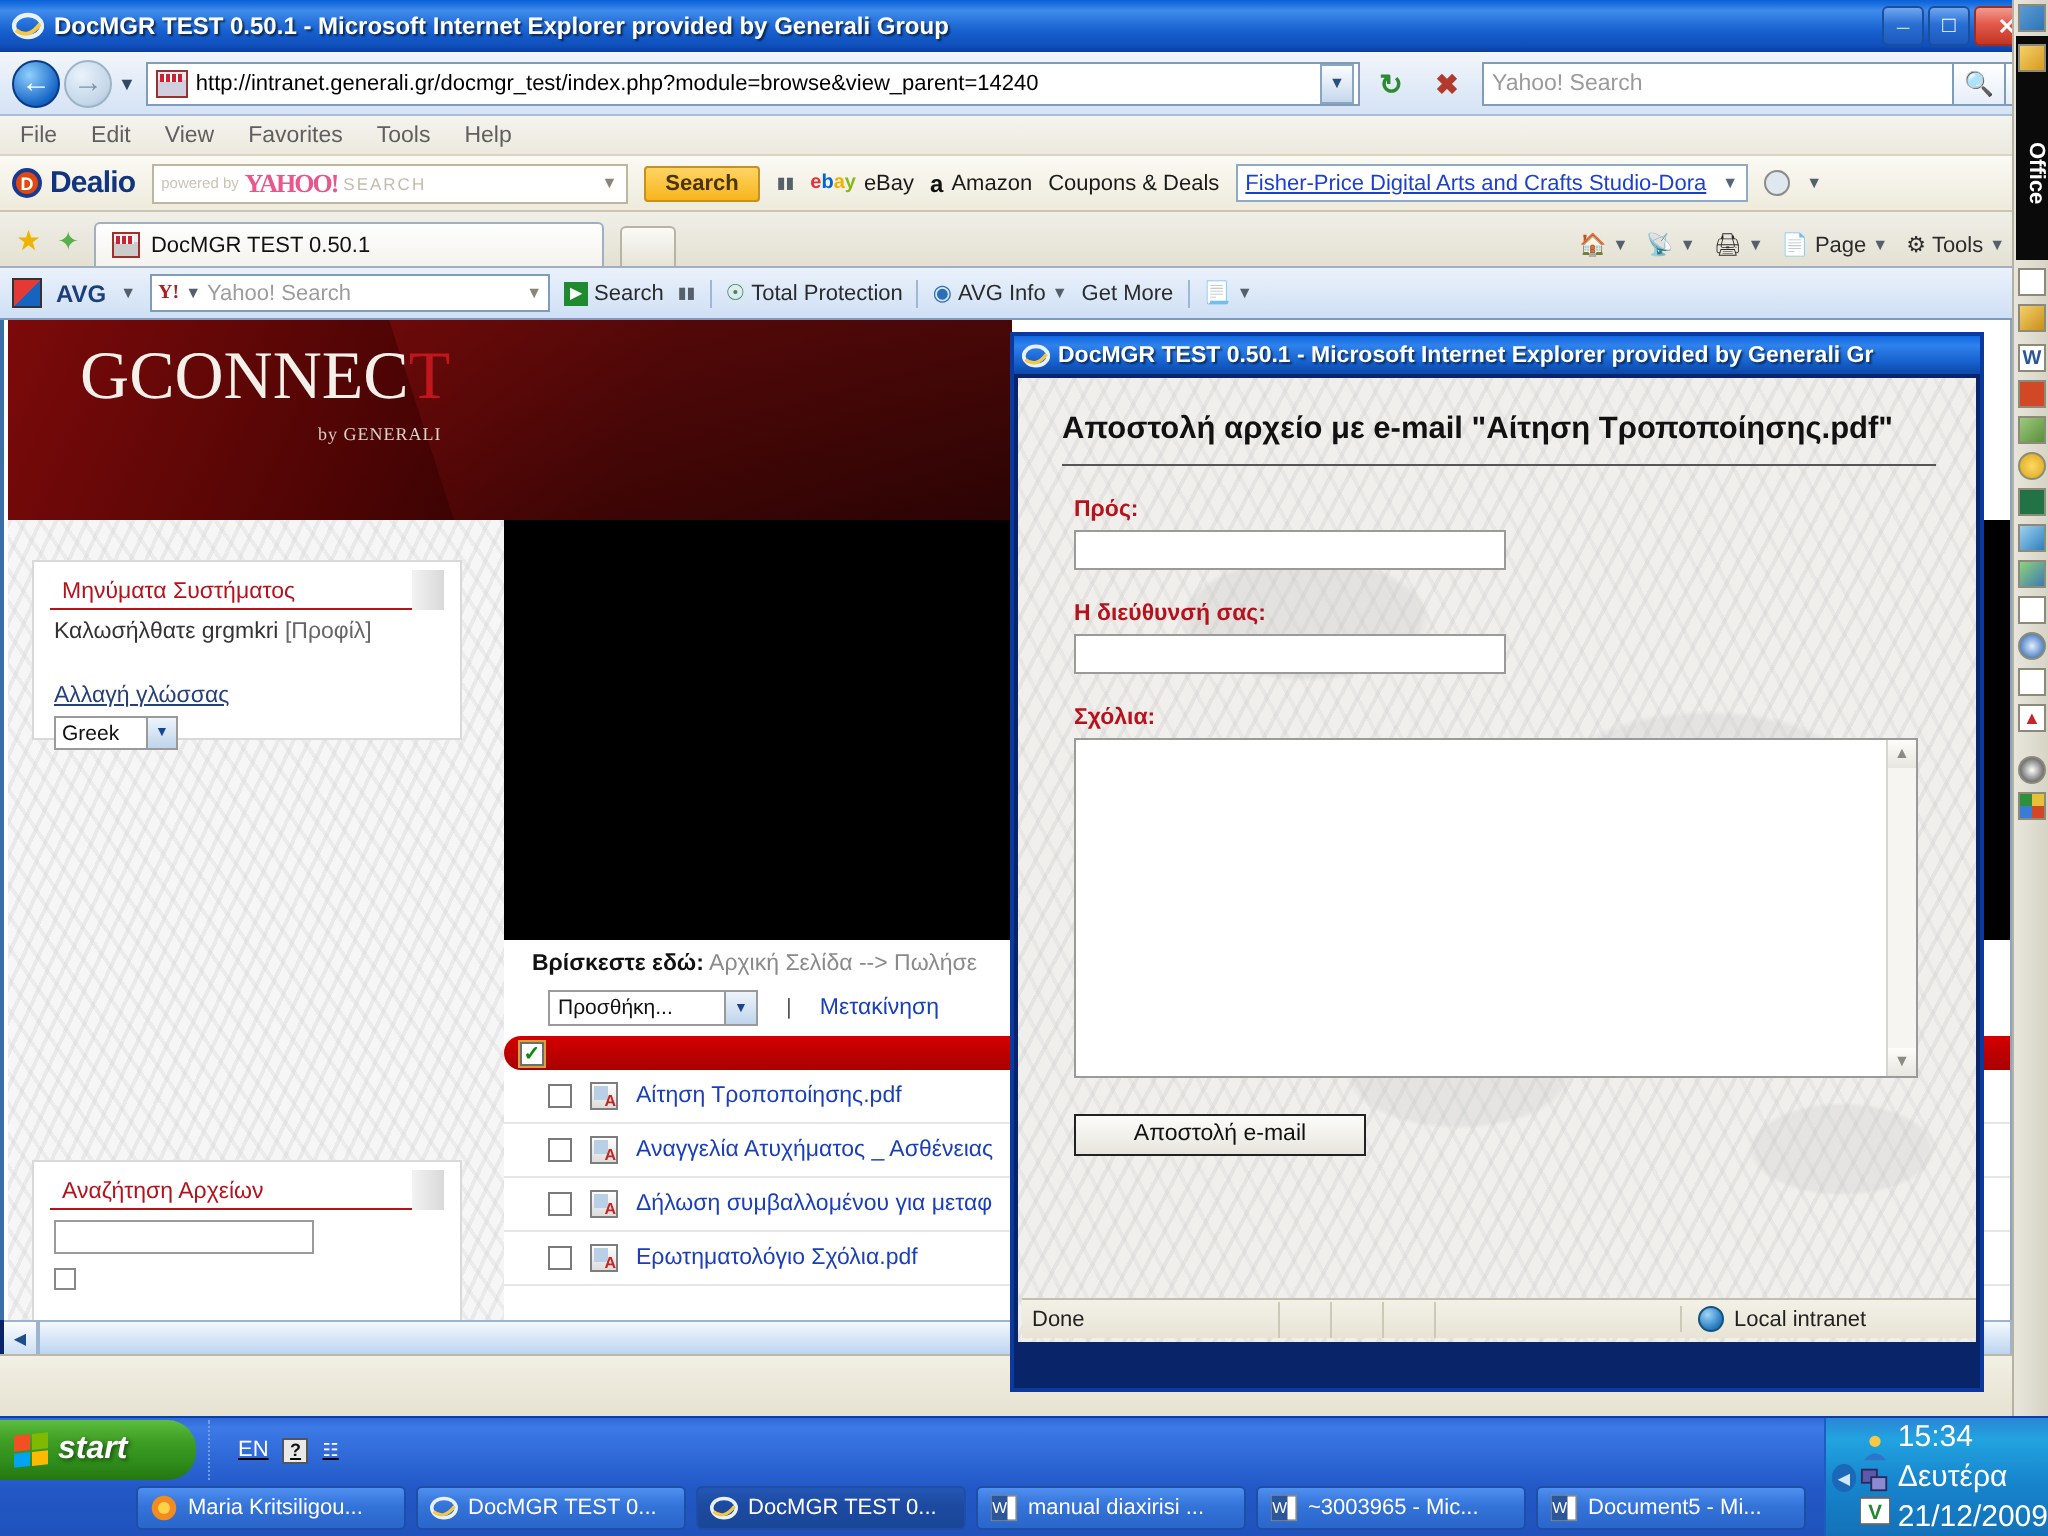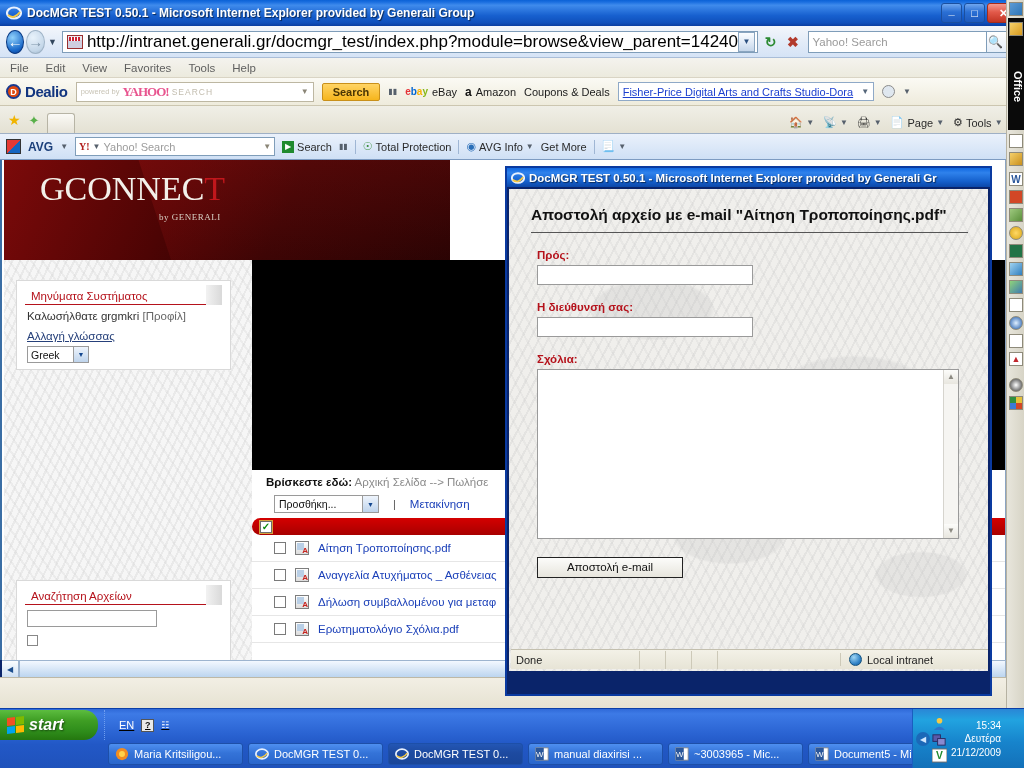--- a/index.html
+++ b/index.html
@@ -47,21 +47,21 @@
   .nav-drop{ color:#33475e;font-size:9px;margin:0 5px 0 3px;}
   .addr-box{
     flex:1; height:22px; background:#fff; border:1px solid #7f9db9;
     display:flex;align-items:center; padding:0 2px; position:relative;
   }
   .addr-ico{ width:16px;height:14px;margin:0 4px 0 2px;
     background:linear-gradient(to bottom,#e8e8ee 0 35%,#cfcfe0 35% 100%);
     border:1px solid #9a3030; position:relative; }
   .addr-ico:after{content:"";position:absolute;left:1px;top:1px;width:11px;height:4px;
     background:repeating-linear-gradient(to right,#c23 0 2px,#fff 2px 3px);}
-  .addr-text{ font-size:17px;color:#000; white-space:nowrap; overflow:hidden;}
+  .addr-text{ font-size:11px;color:#000; white-space:nowrap; overflow:hidden;}
   .addr-drop{ width:17px;height:20px;margin-left:auto;
     background:linear-gradient(to bottom,#fbfdff,#dfe9f6 55%,#c5d6ea);
     border:1px solid #8aa5c0;display:flex;align-items:center;justify-content:center;color:#2a4e7e;font-size:8px;}
   .addr-btn{ width:25px;height:24px;margin-left:3px;display:flex;align-items:center;justify-content:center;
     border:1px solid transparent;border-radius:3px;font-size:14px;font-weight:bold;}
   .addr-btn.refresh{ color:#2c8a32; }
   .addr-btn.stop{ color:#b23a2c; }
   .srch-box{ width:236px;height:22px;background:#fff;border:1px solid #7f9db9;margin-left:5px;
     display:flex;align-items:center;padding:0 4px;color:#9a9a9a;font-size:11.5px;}
   .srch-go{ width:26px;height:22px;border:1px solid #7f9db9;border-left:none;background:linear-gradient(to bottom,#fff,#e6eef8);
@@ -144,21 +144,21 @@
   .ph{color:#9c9c9c;font-size:11px;}
   .avg-go{background:#1f8a2f;color:#fff;width:12px;height:12px;display:flex;align-items:center;justify-content:center;font-size:8px;}
   .avg-sep{width:1px;height:14px;background:#9fb6d4;}
 
   
   .page-area{
     position:absolute;left:0;top:160px;width:1006px;height:500px;background:#fff;
     overflow:hidden; border-left:2px solid #3a6ea5; border-right:1px solid #8ba4c2;
   }
   .banner{
-    position:absolute;left:2px;top:0;width:446px;height:100px;
+    position:absolute;left:2px;top:0;width:502px;height:100px;
     background:linear-gradient(115deg,#7c0a0a 0%,#4d0404 38%,#2a0202 62%,#120000 100%);
     overflow:hidden;
   }
   .banner:before{
     content:"";position:absolute;right:-40px;top:-60px;width:330px;height:200px;
     background:linear-gradient(200deg,rgba(160,20,20,.55),rgba(0,0,0,0));
     transform:rotate(-18deg);
   }
   .gconn{
     position:absolute;left:36px;top:10px;font-family:"Liberation Serif",serif;
@@ -304,39 +304,39 @@
     border-radius:0 14px 14px 0;display:flex;align-items:center;gap:5px;padding-left:7px;
   }
   .winflag{width:17px;height:16px;display:grid;grid-template-columns:1fr 1fr;grid-template-rows:1fr 1fr;gap:1px;transform:skewY(-6deg);}
   .winflag i{display:block;}
   .start-txt{color:#fff;font-size:16px;font-style:italic;font-weight:bold;text-shadow:1px 1px 2px rgba(0,0,0,.5);}
   .qlaunch{position:absolute;left:104px;top:0;height:30px;display:flex;align-items:center;gap:7px;padding-left:14px;
     border-left:1px dotted #6f9ef0;text-decoration:underline;}
   .ql-txt{color:#fff;font-size:11px;}
   .ql-help{width:13px;height:13px;background:#e9e9e9;border:1px solid #555;color:#111;font-size:9px;font-weight:bold;
     display:flex;align-items:center;justify-content:center;}
-  .tb-lower{position:absolute;left:0;top:30px;width:1024px;height:30px;display:flex;align-items:center;gap:5px;padding-left:108px;}
+  .tb-lower{position:absolute;left:0;top:30px;width:1024px;height:30px;display:flex;align-items:center;gap:5px;padding-left:68px;}
   .tbtn{
     height:22px;min-width:135px;max-width:135px;
     background:linear-gradient(to bottom,#4e8ff0,#3473d8 45%,#2a66cc);
     border:1px solid #1d4fa8;border-radius:3px;display:flex;align-items:center;gap:5px;padding:0 6px;
     color:#fff;font-size:11px;white-space:nowrap;overflow:hidden;
   }
   .tbtn.active{background:linear-gradient(to bottom,#2356b4,#1d4aa0 45%,#1a4699);}
   .tb-ico{width:14px;height:14px;flex:none;}
   .tray{
     position:absolute;right:0;top:0;width:112px;height:60px;
     background:linear-gradient(to bottom,#2a86d6 0%,#22a3e0 18%,#1784cc 55%,#1370b8 100%);
     border-left:1px solid #1a5ec0;display:flex;align-items:center;
   }
   .tray-arrow{width:14px;height:14px;border-radius:50%;background:#1b68b8;color:#cfe6ff;font-size:8px;
     display:flex;align-items:center;justify-content:center;margin-left:3px;}
   .tray-icons{display:flex;flex-direction:column;gap:1px;margin-left:2px;}
   .tray-ic{width:15px;height:15px;}
-  .clock{margin-left:4px;color:#fff;font-size:10px;text-align:right;line-height:1.35;}
+  .clock{margin-left:4px;color:#fff;font-size:15px;text-align:left;line-height:1.35;}
 </style>
 </head>
 <body>
 
 <div id="ie-window">
 
   <div class="ie-titlebar">
     <span class="ie-title-icon">
       <svg width="16" height="16" viewBox="0 0 16 16">
           <ellipse cx="8" cy="8" rx="7" ry="5.5" fill="none" stroke="#e8f1ff" stroke-width="2.2"></ellipse>
@@ -412,20 +412,24 @@
       <span class="fp-link">Fisher-Price Digital Arts and Crafts Studio-Dora</span>
       <span class="fp-caret">▼</span>
     </div>
     <span class="globe-i"></span>
     <span class="cv">▼</span>
   </div>
 
   <div class="tab-row">
     <span class="star-i">★</span>
     <span class="star-g">✦</span>
+    <div class="ie-tab">
+      <span class="tab-ico"></span>
+      <span>DocMGR TEST 0.50.1</span>
+    </div>
     <div class="ie-tab-new"></div>
     <div class="tab-right">
       <span class="tb-ic">🏠<span class="cv">▼</span></span>
       <span class="tb-ic" style="color:#9a9a9a">📡<span class="cv">▼</span></span>
       <span class="tb-ic">🖨<span class="cv">▼</span></span>
       <span class="tb-ic">📄<span>Page</span><span class="cv">▼</span></span>
       <span class="tb-ic">⚙<span>Tools</span><span class="cv">▼</span></span>
       <span class="cv">»</span>
     </div>
   </div>
@@ -471,21 +475,21 @@
       <div class="gconn-sub">by GENERALI</div>
     </div>
 
     <div class="leftcol">
       <div class="lc-tex"></div>
 
       <div class="panel" style="left:12px;top:20px;width:215px;height:90px;">
         <div class="panel-hd">Μηνύματα Συστήματος</div>
         <div class="panel-body">
           <div><span>Καλωσήλθατε grgmkri</span> <span class="pf-link">[Προφίλ]</span></div>
-          <div style="margin-top:8px"><span class="lang-link">Αλλαγή γλώσσας</span></div>
+          <div style="margin-top:20px"><span class="lang-link">Αλλαγή γλώσσας</span></div>
           <div class="sel">
               <span>Greek</span>
               <span class="sc">▼</span>
             </div>
         </div>
       </div>
 
       <div class="panel" style="left:12px;top:320px;width:215px;height:110px;">
         <div class="panel-hd">Αναζήτηση Αρχείων</div>
         <div class="panel-body">

